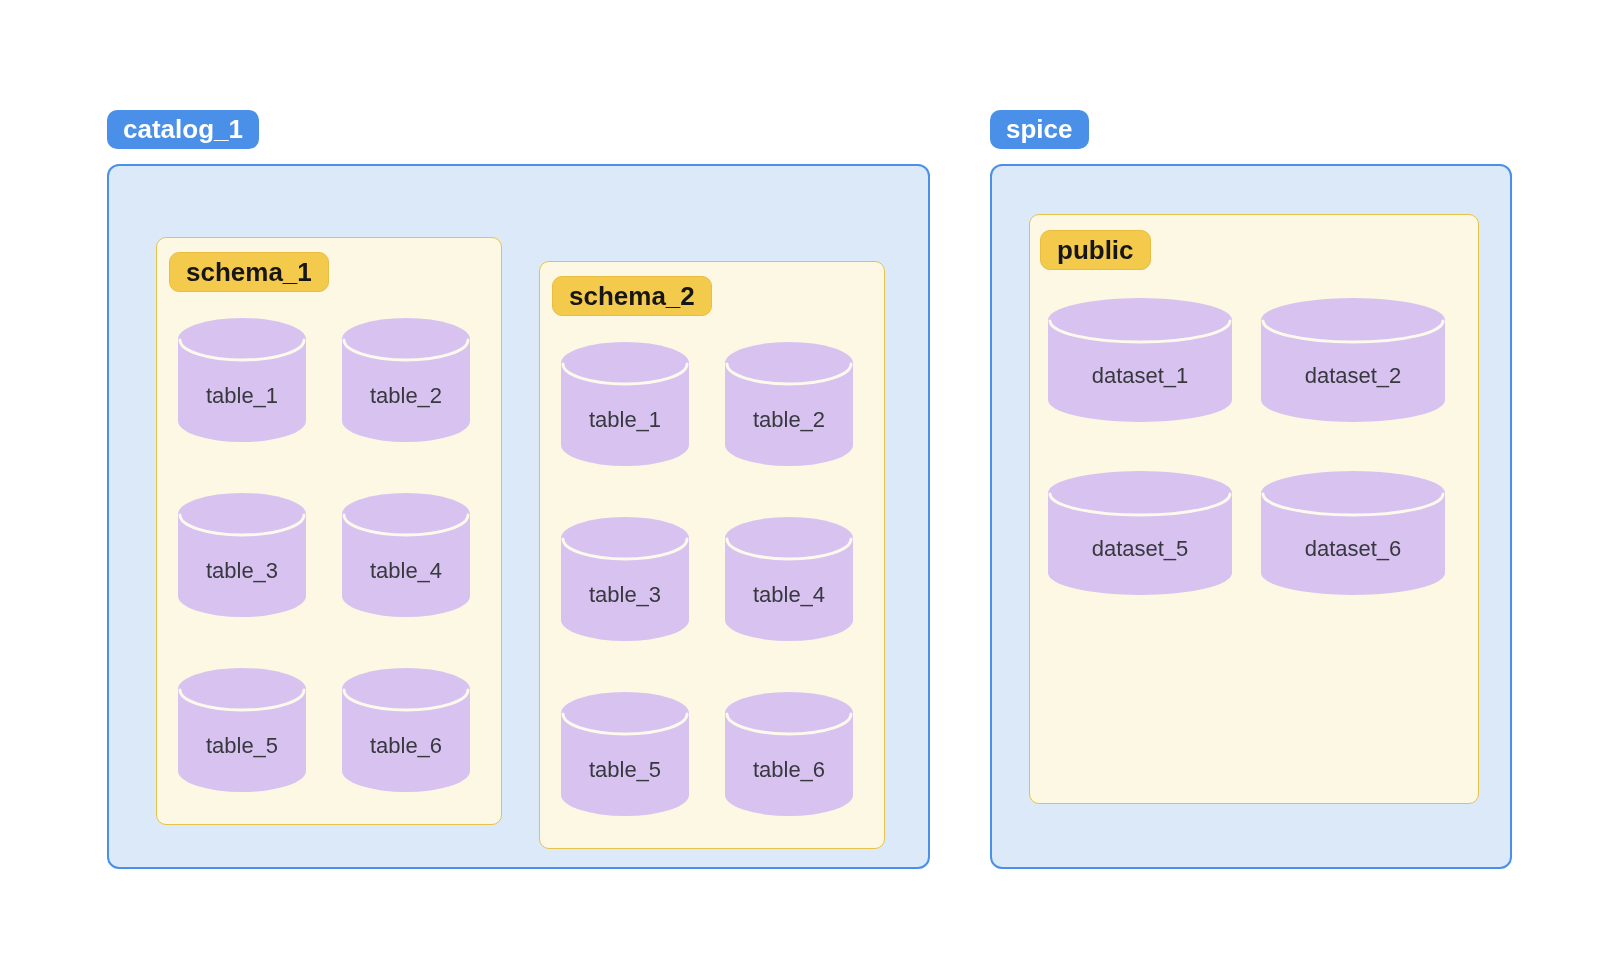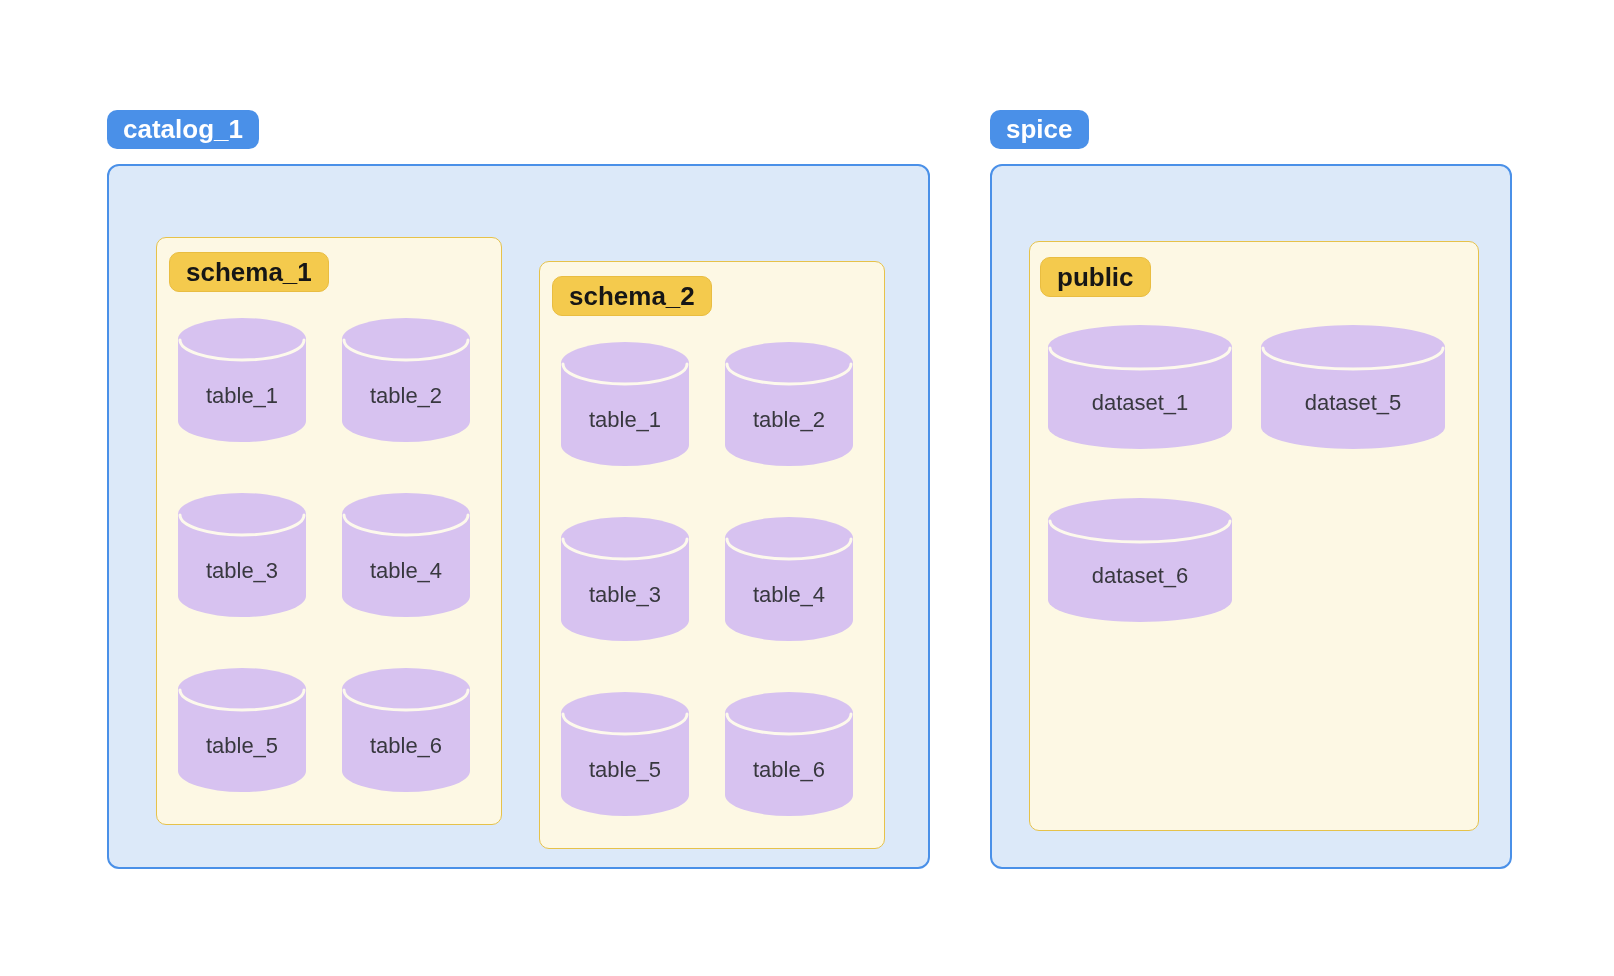--- a/index.html
+++ b/index.html
@@ -174,30 +174,37 @@
           <div class="cyl-label">table_6</div>
         </div>
       </div>
     </div>
   </div>
 
   <span class="badge badge-blue" style="left:990px; top:110px;">spice</span>
 
   <div class="box-blue" style="left:990px; top:164px; width:522px; height:705px;">
 
-    <div class="box-yellow" style="left:37px; top:75px; width:450px; height:590px;">
+    <div class="box-yellow" style="left:37px; top:48px; width:450px; height:590px;">
       <span class="badge badge-yellow" style="left:10px; top:15px;">public</span>
 
       <div class="grid grid-datasets">
         <div class="cyl cyl-dataset">
           <svg viewBox="0 0 184 124" aria-hidden="true">
             <path class="cyl-body" d="M0,22 A92,22 0 0 1 184,22 L184,102 A92,22 0 0 1 0,102 Z"></path>
             <path class="cyl-seam" d="M2,23 A90,21 0 0 0 182,23"></path>
           </svg>
           <div class="cyl-label">dataset_1</div>
+        </div>
+        <div class="cyl cyl-dataset">
+          <svg viewBox="0 0 184 124" aria-hidden="true">
+            <path class="cyl-body" d="M0,22 A92,22 0 0 1 184,22 L184,102 A92,22 0 0 1 0,102 Z"></path>
+            <path class="cyl-seam" d="M2,23 A90,21 0 0 0 182,23"></path>
+          </svg>
+          <div class="cyl-label">dataset_2</div>
         </div>
         <div class="cyl cyl-dataset">
           <svg viewBox="0 0 184 124" aria-hidden="true">
             <path class="cyl-body" d="M0,22 A92,22 0 0 1 184,22 L184,102 A92,22 0 0 1 0,102 Z"></path>
             <path class="cyl-seam" d="M2,23 A90,21 0 0 0 182,23"></path>
           </svg>
           <div class="cyl-label">dataset_5</div>
         </div>
         <div class="cyl cyl-dataset">
           <svg viewBox="0 0 184 124" aria-hidden="true">

